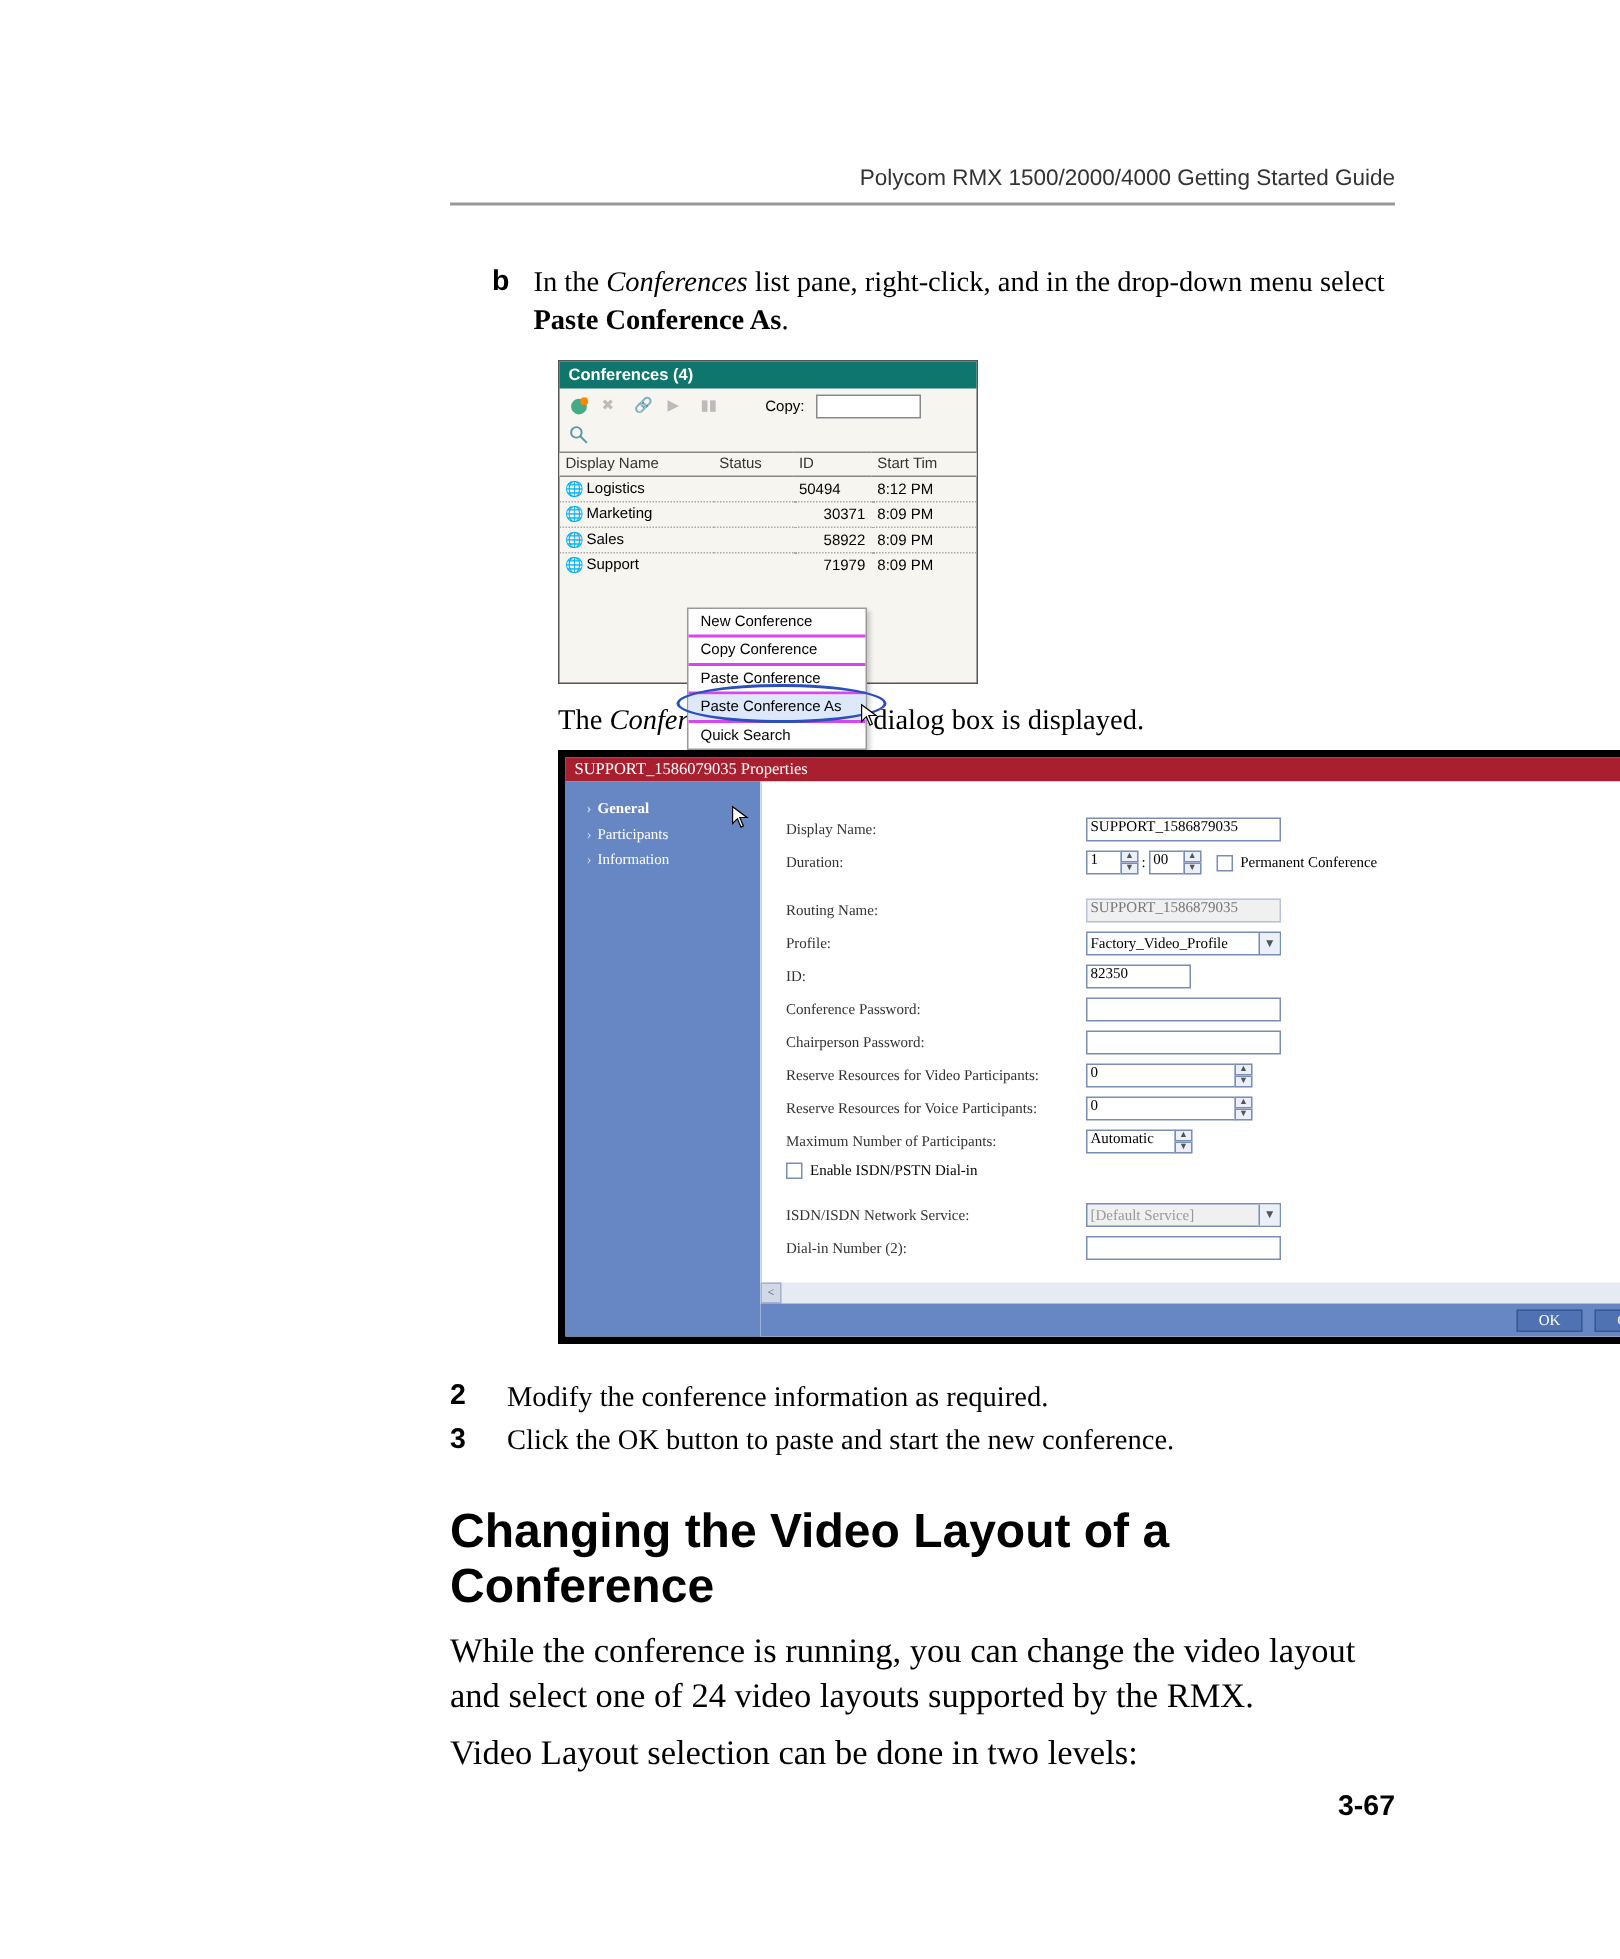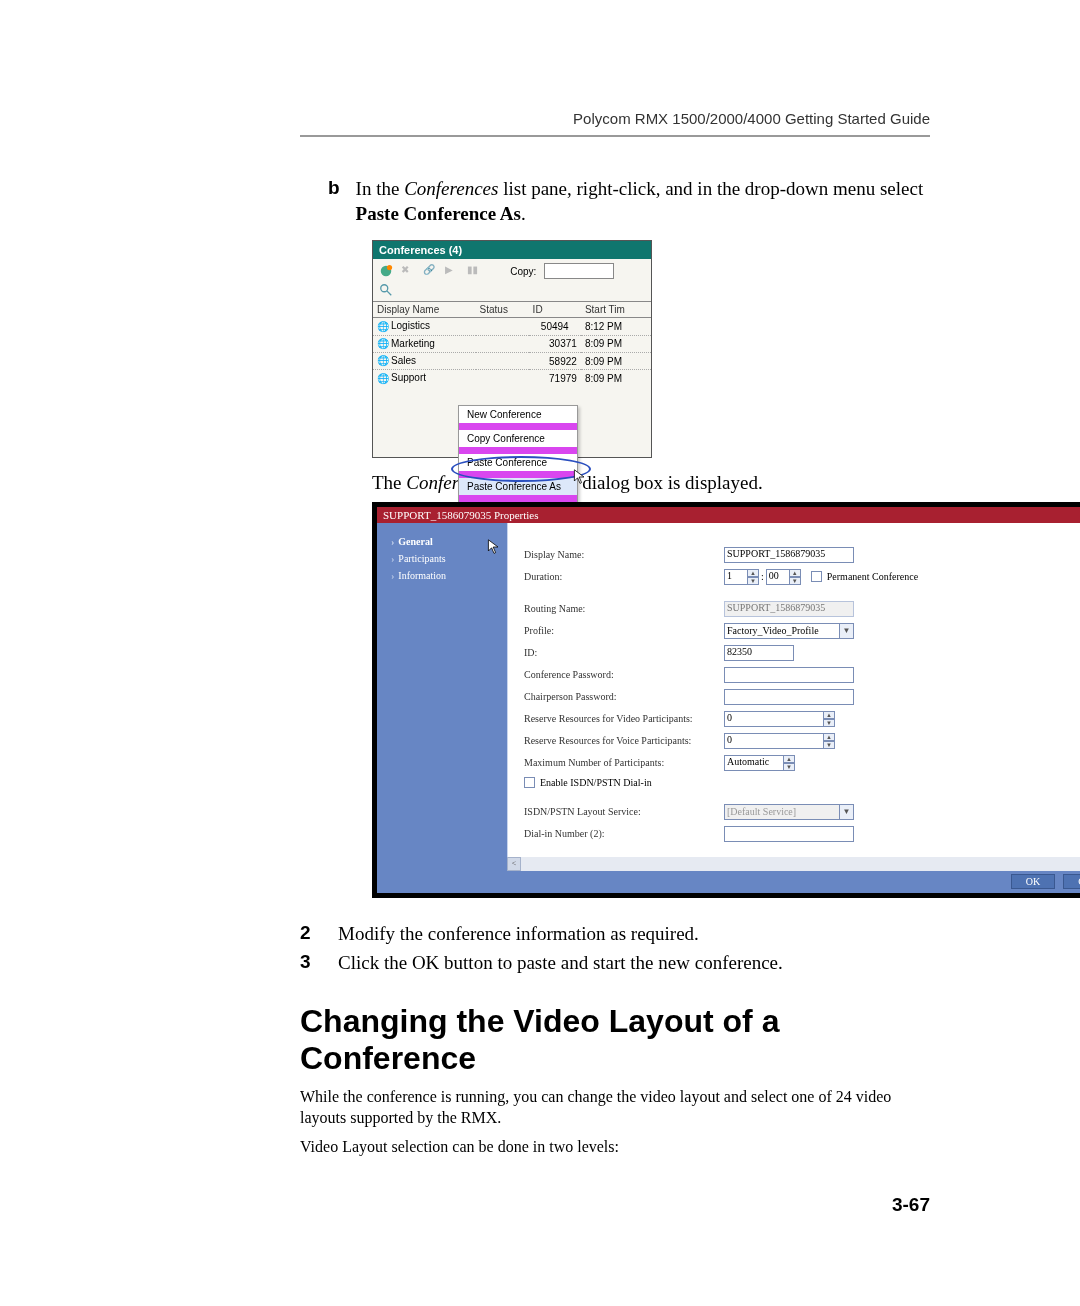--- a/index.html
+++ b/index.html
@@ -102,21 +102,21 @@
     left: 85px;
     top: 164px;
     background: #fff;
     border: 1px solid #999;
     box-shadow: 2px 2px 3px rgba(0,0,0,0.2);
     width: 120px;
     font-size: 10px;
   }
   .context-menu .item {
     padding: 3px 8px;
-    border-bottom: 7px solid #d946ef;
+    border-bottom: 2px solid #d946ef;
   }
   .context-menu .item:last-child { border-bottom: none; }
   .context-menu .hilite {
     background: #DDE8FA;
   }
   .ctx-circle {
     position: absolute;
     left: 78px;
     top: 215px;
     width: 140px;
@@ -294,21 +294,21 @@
     line-height: 1.3;
   }
   .section-title {
     font-family: Arial, Helvetica, sans-serif;
     font-weight: bold;
     font-size: 32px;
     margin-top: 28px;
     margin-bottom: 10px;
   }
   .para {
-    font-size: 16px;
+    font-size: 23px;
     line-height: 1.3;
     margin-bottom: 8px;
   }
   .page-num {
     position: absolute;
     right: 150px;
     bottom: 90px;
     font-family: Arial, Helvetica, sans-serif;
     font-weight: bold;
     font-size: 19px;
@@ -353,21 +353,21 @@
       <tbody>
           <tr>
         <th>Display Name</th>
         <th>Status</th>
         <th>ID</th>
         <th>Start Tim</th>
       </tr>
       <tr>
         <td><span class="conf-icon">🌐</span><span>Logistics</span></td>
         <td></td>
-        <td style="text-align:center">50494</td>
+        <td style="text-align:left">50494</td>
         <td>8:12 PM</td>
       </tr>
       <tr>
         <td><span class="conf-icon">🌐</span><span>Marketing</span></td>
         <td></td>
         <td style="text-align:right">30371</td>
         <td>8:09 PM</td>
       </tr>
       <tr>
         <td><span class="conf-icon">🌐</span><span>Sales</span></td>
@@ -491,21 +491,21 @@
                 <span>▼</span>
               </span>
             </span>
         </div>
         <div class="form-row">
           <span class="chk"></span>
           <span>Enable ISDN/PSTN Dial-in</span>
         </div>
         <div class="gap"></div>
         <div class="form-row">
-          <span class="lbl">ISDN/PSTN Layout Service:</span>
+          <span class="lbl">ISDN/ISDN Network Service:</span>
           <span class="sel" style="background:#F0F0F0;color:#999">
               <span>[Default Service]</span>
               <span class="arrow">▼</span>
             </span>
         </div>
         <div class="form-row">
           <span class="lbl">Dial-in Number (2):</span>
           <span class="txt"></span>
         </div>
       </div>

